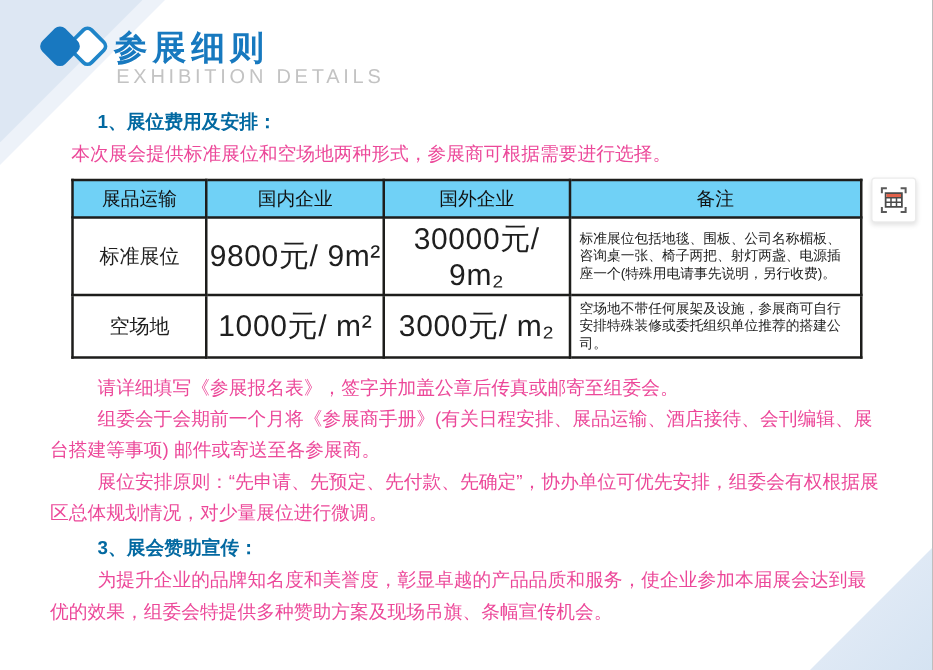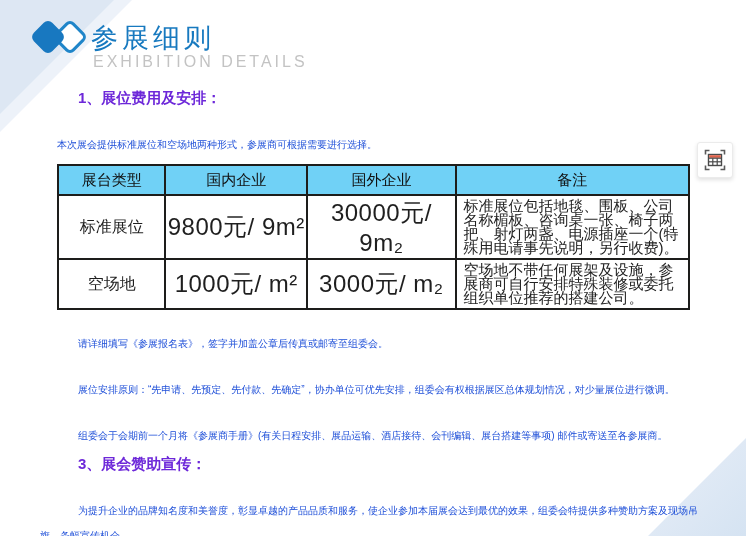--- a/index.html
+++ b/index.html
@@ -28,51 +28,51 @@
   }
   
   .logo-diamond {
     position:absolute; width:26px; height:26px; border-radius:6px;
     transform:rotate(45deg);
   }
   .logo-solid { left:35px; top:24px; background:#1878c0; z-index:3; }
   .logo-outline { left:57px; top:24px; background:#ffffff; border:3px solid #1f85c9; z-index:2; }
   .page-title {
     position:absolute; left:91px; top:20px;
-    font-size:27px; font-weight:normal; color:#1779bf; letter-spacing:4px;
+    font-size:27px; font-weight:bold; color:#1779bf; letter-spacing:4px;
   }
   .page-subtitle {
     position:absolute; left:93px; top:53px;
     font-size:16px; color:#c3c3c3; letter-spacing:3px;
   }
   
   .content { position:absolute; left:40px; top:85px; width:664px; }
   .sec-heading {
-    font-size:15px; font-weight:bold; line-height:26px; color:#6d28d9;
+    font-size:15px; font-weight:bold; line-height:26px; color:#0369a1;
     padding-left:38px;
   }
-  .para { font-size:10px; line-height:25px; color:#1d4ed8;margin-top:21px; }
+  .para { font-size:15px; line-height:25px; color:#ec4899; }
   .indent-small { text-indent:17px; }
   .indent-2em { text-indent:38px; }
   .sec3-space { margin-top:3px; }
   
   .fee-table {
     border-collapse:collapse; width:633px; margin:7px 0 11px 17px;
     table-layout:fixed;
   }
   .fee-table th, .fee-table td { border:2px solid #1d1d1b; }
   .fee-table th {
     background:#70d1f6; height:30px; font-size:15px; font-weight:normal;
     color:#111; text-align:center;
   }
   .cell-type { height:50px; text-align:center; font-size:16px; }
   .row2 .cell-type { height:42px; }
   .cell-price { text-align:center; font-size:24px; letter-spacing:0.5px; }
   .cell-remark {
-    font-size:15px; line-height:14px; text-align:left; color:#222;
+    font-size:11px; line-height:14px; text-align:left; color:#222;
     padding:3px 5px 3px 7px;
   }
   
   .table-tool {
     position:absolute; left:697px; top:142px; width:36px; height:36px;
     background:#fff; border:1px solid #ebebeb; border-radius:3px;
     box-shadow:0 2px 4px rgba(0,0,0,0.12);
     display:flex; align-items:center; justify-content:center;
     cursor:pointer;
   }
@@ -100,43 +100,43 @@
 
     <table class="fee-table">
       <colgroup>
         <col style="width:17%">
           <col style="width:22.5%">
           <col style="width:23.5%">
           <col style="width:37%">
       </colgroup>
       <tbody>
           <tr>
-        <th>展台类型</th>
+        <th>展品运输</th>
         <th>国内企业</th>
         <th>国外企业</th>
         <th>备注</th>
       </tr>
       <tr>
         <td class="cell-type">标准展位</td>
         <td class="cell-price">9800元/ 9m²</td>
         <td class="cell-price">30000元/ 9m₂</td>
         <td class="cell-remark">标准展位包括地毯、围板、公司名称楣板、咨询桌一张、椅子两把、射灯两盏、电源插座一个(特殊用电请事先说明，另行收费)。</td>
       </tr>
       <tr class="row2">
         <td class="cell-type">空场地</td>
         <td class="cell-price">1000元/ m²</td>
         <td class="cell-price">3000元/ m₂</td>
         <td class="cell-remark">空场地不带任何展架及设施，参展商可自行安排特殊装修或委托组织单位推荐的搭建公司。</td>
       </tr>
     </tbody>
       </table>
 
     <div class="para indent-2em">请详细填写《参展报名表》，签字并加盖公章后传真或邮寄至组委会。</div>
+    <div class="para indent-2em">组委会于会期前一个月将《参展商手册》(有关日程安排、展品运输、酒店接待、会刊编辑、展台搭建等事项) 邮件或寄送至各参展商。</div>
     <div class="para indent-2em">展位安排原则：“先申请、先预定、先付款、先确定”，协办单位可优先安排，组委会有权根据展区总体规划情况，对少量展位进行微调。</div>
-    <div class="para indent-2em">组委会于会期前一个月将《参展商手册》(有关日程安排、展品运输、酒店接待、会刊编辑、展台搭建等事项) 邮件或寄送至各参展商。</div>
 
     <div class="sec-heading sec3-space">3、展会赞助宣传：</div>
     <div class="para indent-2em">为提升企业的品牌知名度和美誉度，彰显卓越的产品品质和服务，使企业参加本届展会达到最优的效果，组委会特提供多种赞助方案及现场吊旗、条幅宣传机会。</div>
 
   </div>
 
   <div class="table-tool">
     <svg width="24" height="24" viewBox="0 0 24 24">
 
       <path d="M2.5 6.5 V2.5 H6.5" fill="none" stroke="#5a5a5a" stroke-width="1.6"></path>

